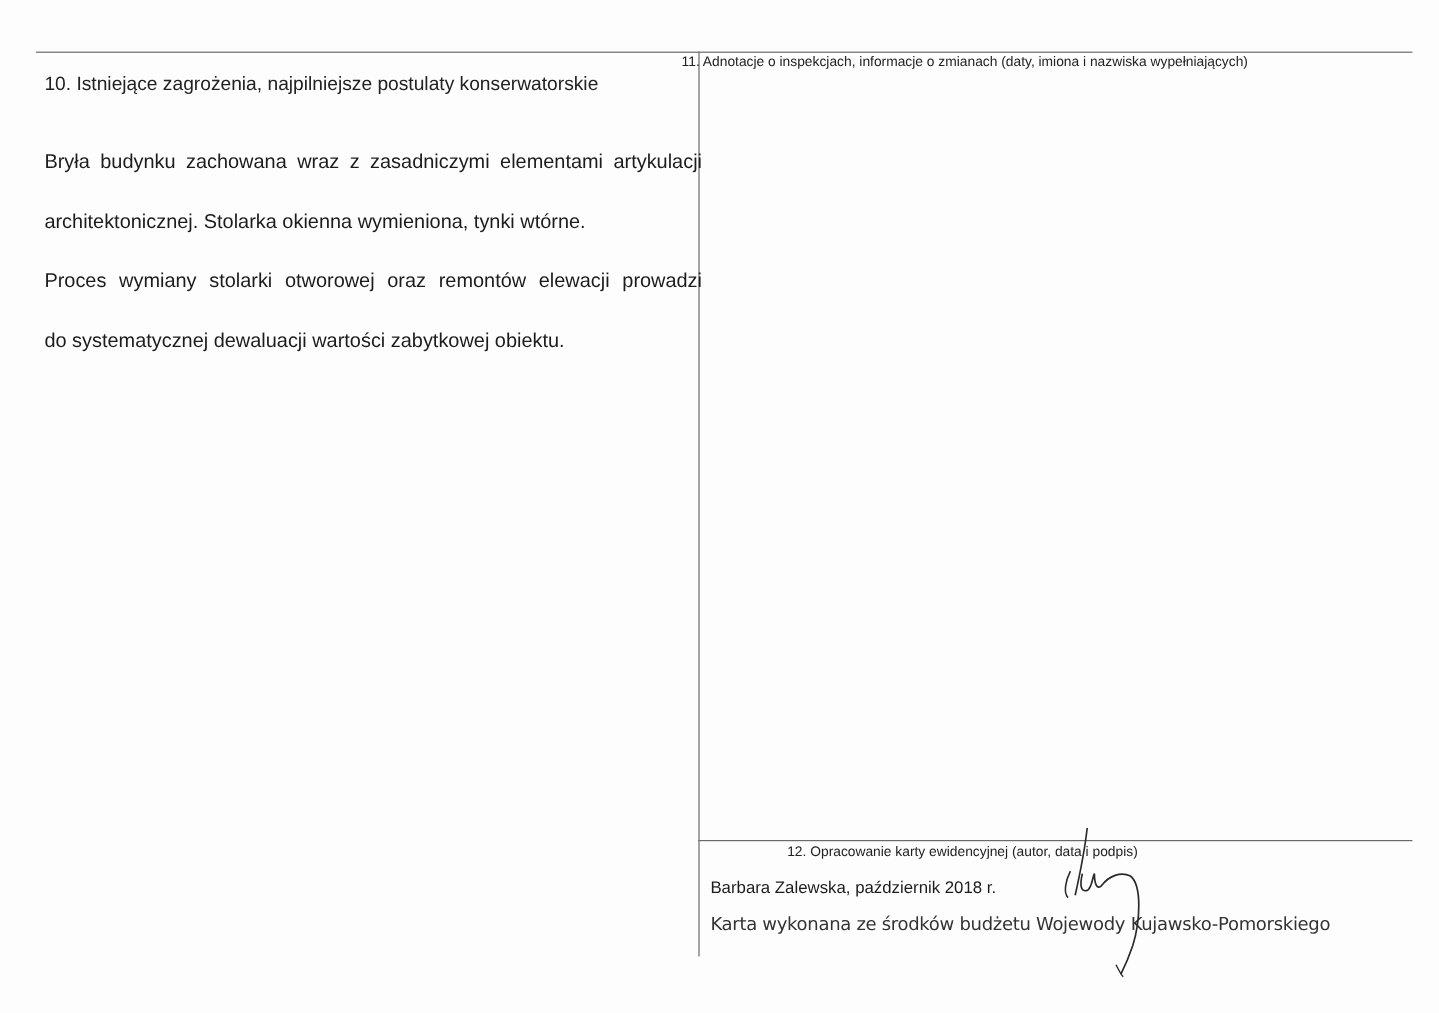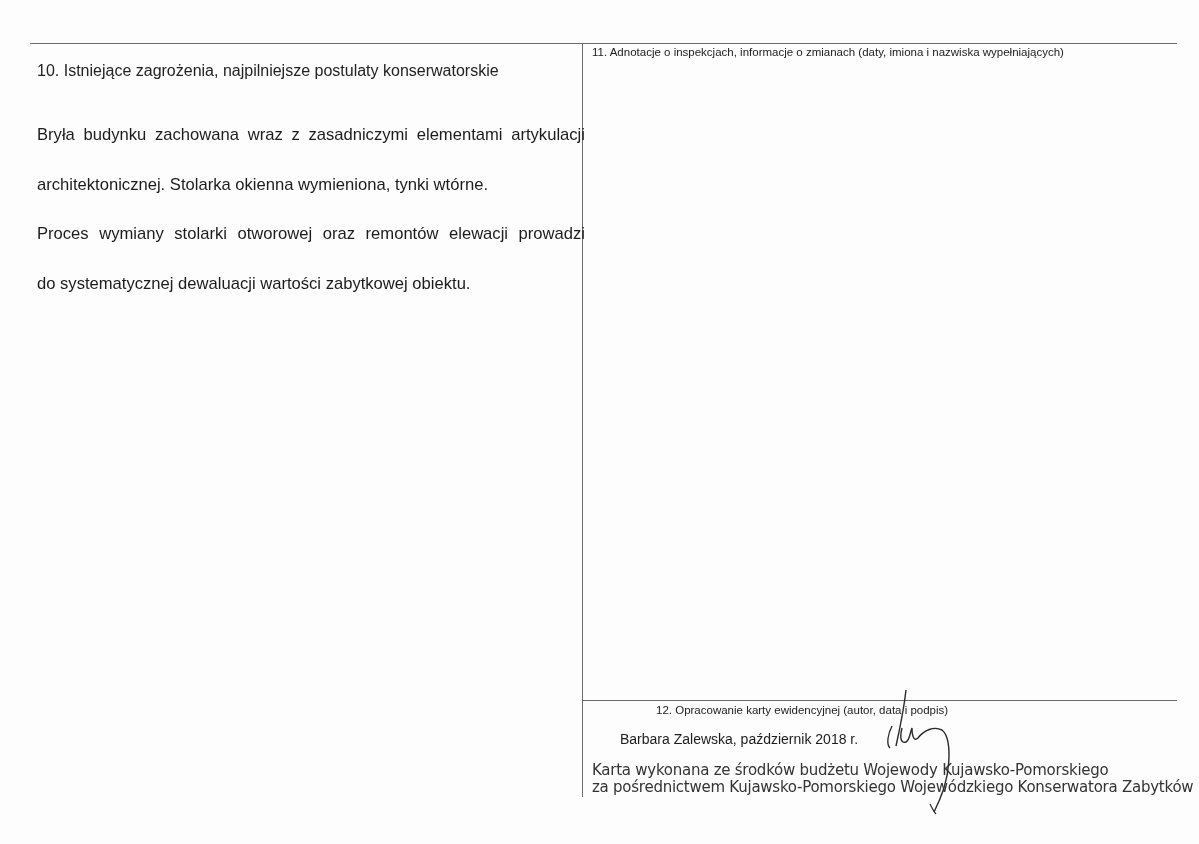--- a/index.html
+++ b/index.html
@@ -15,23 +15,23 @@
 
   .label10 { position: absolute; left: 37px; top: 62px; font-size: 16px; color: #222; white-space: nowrap; }
   .body10 {
     position: absolute; left: 37px; top: 97px; width: 548px;
     font-size: 16.6px; line-height: 23.5px; color: #1c1c1c; text-align: justify;
   }
   .body10 .p { display: block; margin-top: 26px; }
   .body10 .last { text-align-last: justify; }
   .body10 .left { text-align-last: left; }
 
-  .label11 { position: absolute; left: 592px; top: 46px; font-size: 11.5px; color: #222; white-space: nowrap; }
+  .label11 { position: absolute; left: 568px; top: 46px; font-size: 11.5px; color: #222; white-space: nowrap; }
   .label12 { position: absolute; left: 620px; top: 704px; font-size: 11.5px; color: #222; white-space: nowrap; margin-left: 36px; }
-  .author { position: absolute; left: 620px; top: 731px; font-size: 14px; color: #1c1c1c; white-space: nowrap; }
+  .author { position: absolute; left: 592px; top: 731px; font-size: 14px; color: #1c1c1c; white-space: nowrap; }
   .funding { position: absolute; left: 592px; top: 762px; font-size: 15px; line-height: 16.5px; color: #333; font-family: "DejaVu Sans", sans-serif; letter-spacing: -0.25px; }
   .funding span { display: block; white-space: nowrap; }
   .signature { position: absolute; left: 880px; top: 688px; width: 80px; height: 136px; }
 </style>
 </head>
 <body>
 
 <div class="rule-top"></div>
 <div class="rule-vert"></div>
 <div class="rule-mid"></div>
@@ -43,21 +43,20 @@
   <span class="p last">Proces wymiany stolarki otworowej oraz remontów elewacji prowadzi</span>
   <span class="p left">do systematycznej dewaluacji wartości zabytkowej obiektu.</span>
 </div>
 
 <div class="label11">11. Adnotacje o inspekcjach, informacje o zmianach (daty, imiona i nazwiska wypełniających)</div>
 
 <div class="label12">12. Opracowanie karty ewidencyjnej (autor, data i podpis)</div>
 <div class="author">Barbara Zalewska, październik  2018 r.</div>
 <div class="funding">
   <span>Karta wykonana ze środków budżetu Wojewody Kujawsko-Pomorskiego</span>
-  <span>za pośrednictwem Kujawsko-Pomorskiego Wojewódzkiego Konserwatora Zabytków</span>
 </div>
 
 <svg class="signature" viewBox="0 0 80 136">
   <path d="M26 2 C24 20, 20 40, 16 58" stroke="#2a2a2a" stroke-width="1.4" fill="none"></path>
   <path d="M12 38 C8 46, 6 56, 10 60" stroke="#2a2a2a" stroke-width="1.3" fill="none"></path>
   <path d="M22 40 C20 48, 20 56, 26 54 C30 52, 30 44, 32 40 C32 48, 34 54, 38 50 C44 42, 54 38, 62 42 C72 50, 70 80, 64 100 C60 112, 56 120, 54 124" stroke="#2a2a2a" stroke-width="1.4" fill="none"></path>
   <path d="M50 116 C52 120, 54 124, 56 126" stroke="#2a2a2a" stroke-width="1.2" fill="none"></path>
 </svg>
 
 </body></html>

